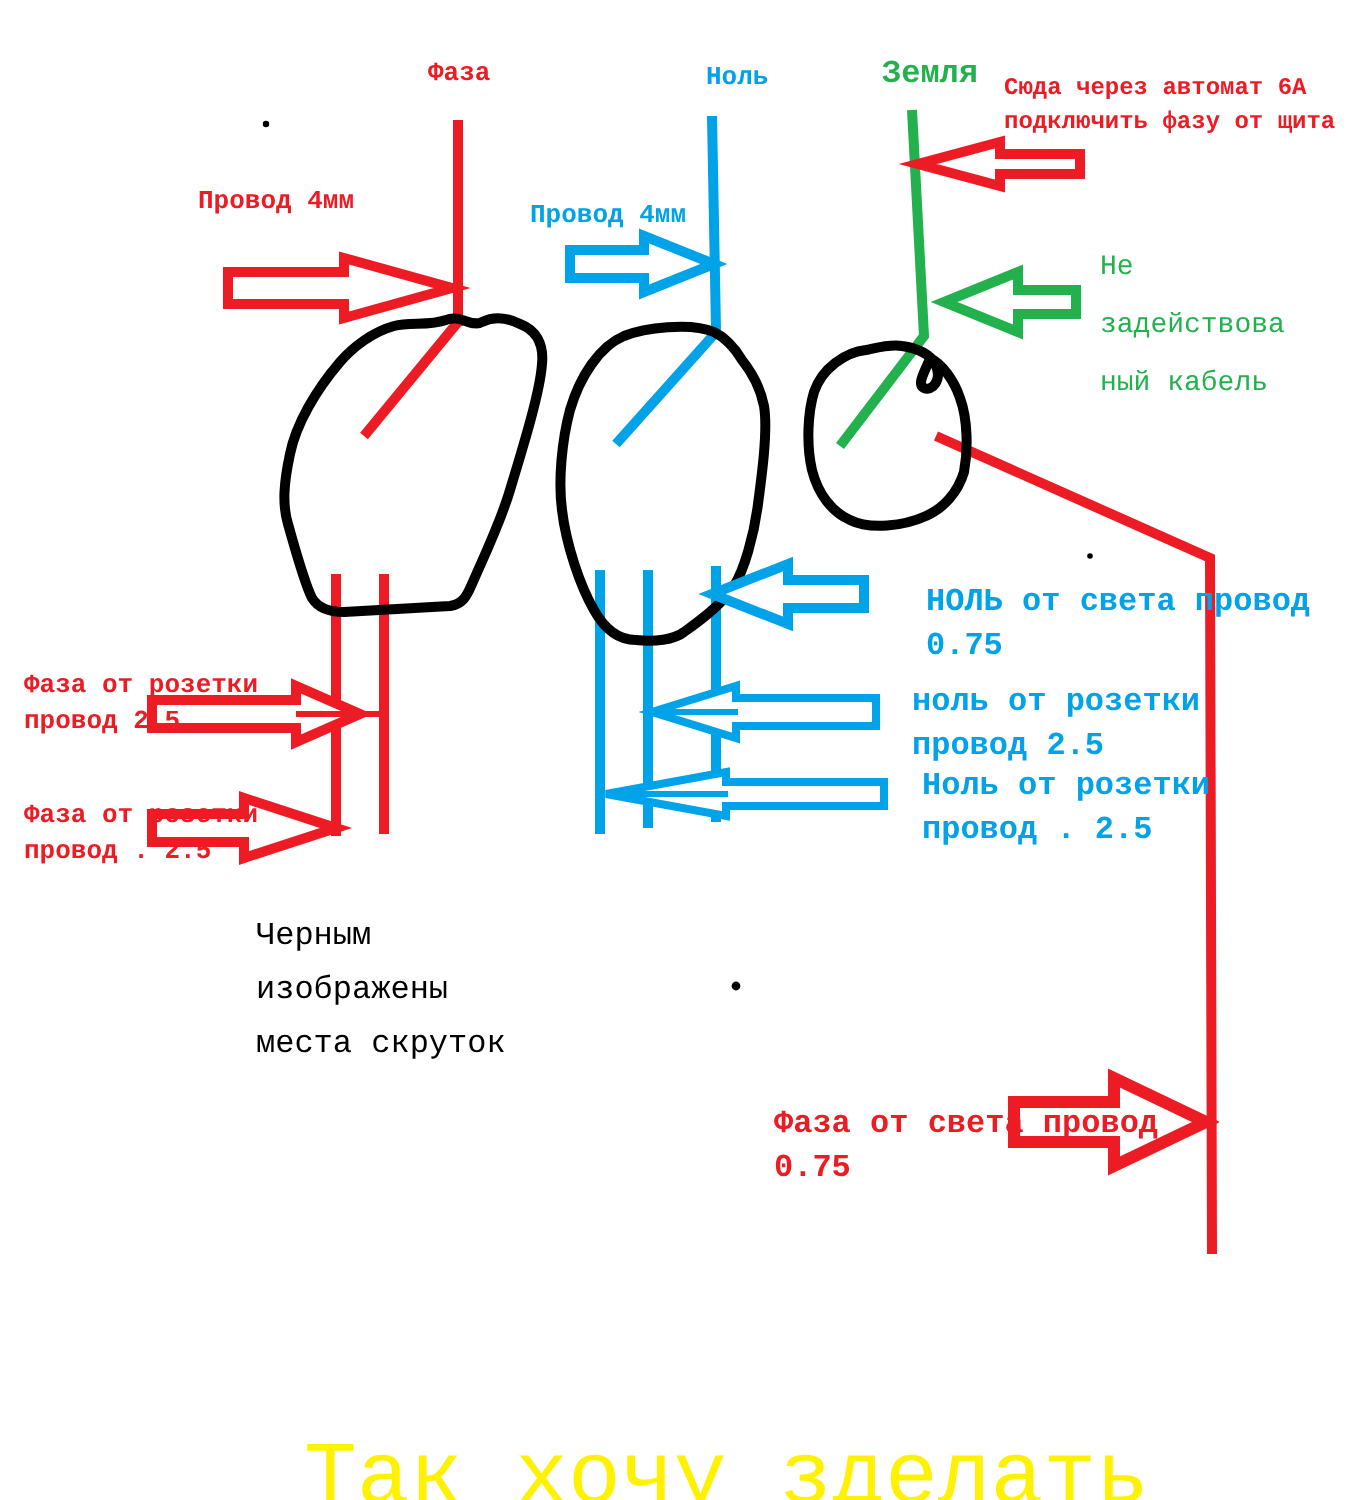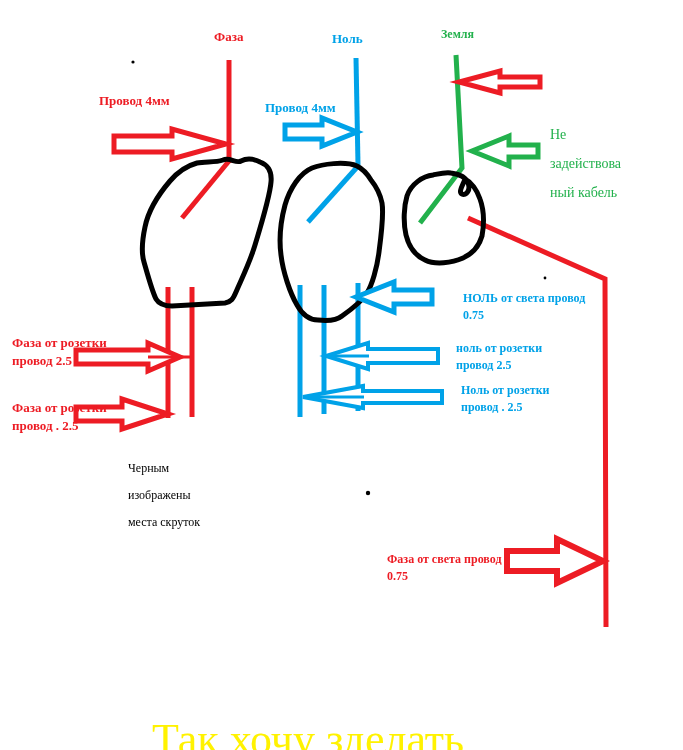--- a/index.html
+++ b/index.html
@@ -1,34 +1,34 @@
 <!DOCTYPE html>
 <html style="--red: #ED1C24; --blue: #00A2E8; --green: #22B14C; --yellow: #FFF200; --black: #000000;"><head>
 <meta charset="utf-8">
 <style>
   :root{
     --red:#ED1C24; --blue:#00A2E8; --green:#22B14C; --yellow:#FFF200; --black:#000000;
   }
   html,body{margin:0;padding:0;background:#fff;}
   #canvas{
     position:relative; width:683px; height:750px; background:#ffffff;
-    overflow:hidden; font-family:Liberation Serif, serif;
+    overflow:hidden; font-family:Liberation Mono, monospace;
   }
   #drawing{position:absolute; left:0; top:0;}
   .lbl{position:absolute; white-space:pre-line; line-height:1.38;}
   .c-red{color:var(--red);}
   .c-blue{color:var(--blue);}
   .c-green{color:var(--green);}
   .c-black{color:var(--black);}
   .c-yellow{color:var(--yellow);}
   .fs-sm{font-size:13px; font-weight:bold;}
-  .fs-xs{font-size:12px; font-weight:bold;}
+  .fs-xs{font-size:16px; font-weight:bold;}
   .fs-note{font-size:12px; font-weight:bold;}
   .big-green{font-size:14px; line-height:29px; font-weight:normal;}
-  .big-black{font-size:12px; line-height:27px; font-weight:normal;}
+  .big-black{font-size:16px; line-height:27px; font-weight:normal;}
   .title{font-size:44px; font-weight:normal;margin-top:40px;}
   
   .sk-red{stroke:var(--red); fill:none;}
   .sk-blue{stroke:var(--blue); fill:none;}
   .sk-green{stroke:var(--green); fill:none;}
   .sk-black{stroke:var(--black); fill:none;}
   .arrow-red{stroke:var(--red); fill:#ffffff;}
   .arrow-blue{stroke:var(--blue); fill:#ffffff;}
   .arrow-green{stroke:var(--green); fill:#ffffff;}
   .dot{fill:var(--black); stroke:none;}
@@ -82,22 +82,24 @@
     <path class="sk-red" stroke-width="3" d="M 148,357 L 192,357"></path>
     <path class="arrow-red" stroke-width="5" d="M 76,407 L 122,407 L 122,399 L 168,414 L 122,429 L 122,421 L 76,421 Z"></path>
     <path class="arrow-red" stroke-width="6" d="M 507,551 L 557,551 L 557,539 L 603,561 L 557,583 L 557,571 L 507,571 Z"></path>
 
     <circle class="dot" cx="133" cy="62" r="1.6"></circle>
     <circle class="dot" cx="545" cy="278" r="1.4"></circle>
     <circle class="dot" cx="368" cy="493" r="2.2"></circle>
   </svg>
 
   <div class="lbl c-red fs-sm" style="left:214px; top:28px;">Фаза</div>
-  <div class="lbl c-blue fs-sm" style="left:332px; top:30px;">Ноль</div>
+  <div class="lbl c-blue fs-sm" style="left:353px; top:30px;">Ноль</div>
   <div class="lbl c-green fs-xs" style="left:441px; top:26px;">Земля</div>
+  <div class="lbl c-red fs-note" style="left:502px; top:36px;">Сюда через автомат 6А
+подключить фазу от щита</div>
   <div class="lbl c-red fs-sm" style="left:99px;  top:92px;">Провод 4мм</div>
   <div class="lbl c-blue fs-sm" style="left:265px; top:99px;">Провод 4мм</div>
   <div class="lbl c-green big-green" style="left:550px; top:120px;">Не
 задействова
 ный кабель</div>
   <div class="lbl c-blue fs-xs" style="left:463px; top:290px;">НОЛЬ от света провод
     0.75</div>
   <div class="lbl c-blue fs-xs" style="left:456px; top:340px;">ноль от розетки
 провод     2.5</div>
   <div class="lbl c-blue fs-xs" style="left:461px; top:382px;">Ноль от розетки

